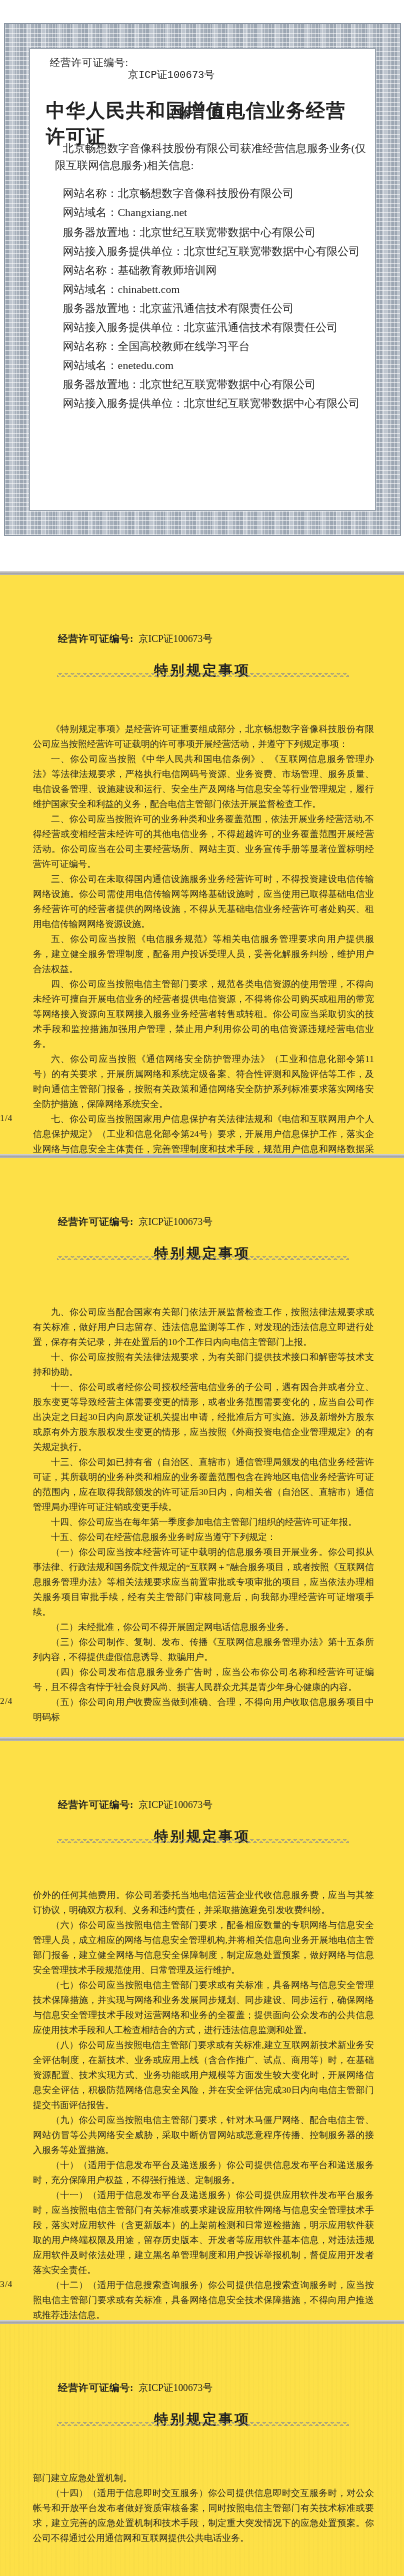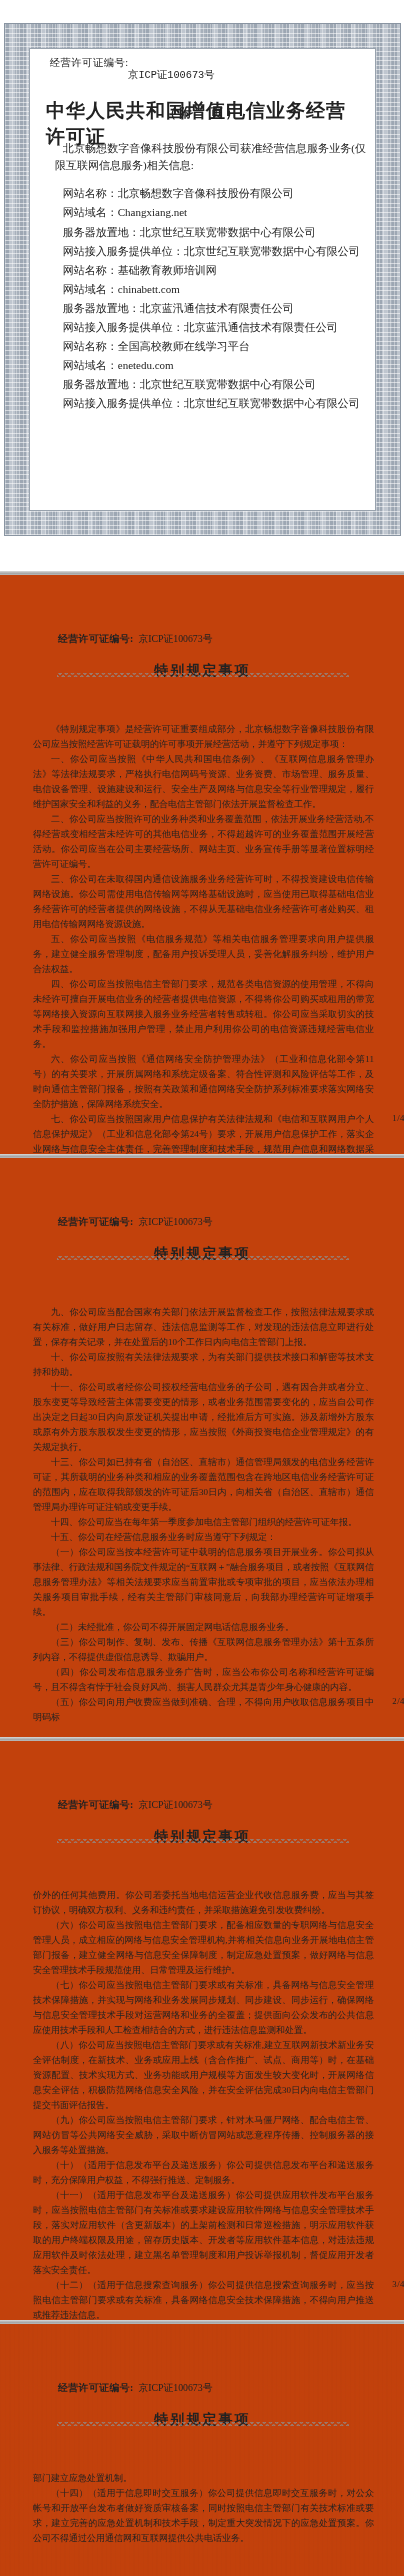--- a/index.html
+++ b/index.html
@@ -20,37 +20,37 @@
   .cert-title{position:absolute;top:33px;left:0;right:0;text-align:left;font-size:19px;font-weight:bold;letter-spacing:1px;margin:16px;}
   .cert-subtitle{position:absolute;top:56px;left:0;right:0;text-align:center;font-size:12.4px;font-weight:bold;letter-spacing:3.1px;}
   .cert-body{position:absolute;top:91px;left:25px;width:311px;font-size:11px;}
   .cert-intro{line-height:17px;text-indent:7.7px;margin:0 0 12.4px 0;text-align:justify;}
   .cert-line{line-height:15.5px;margin:0 0 3.6px 0;text-indent:7.7px;text-align:justify;}
 
   
   .page-sep{height:4.1px;background:linear-gradient(#d9d9d9,#a6a6a6 60%,#b9b9b9);}
 
   
-  .spec-page{position:relative;height:579px;background:#c2410c;overflow:hidden;}
+  .spec-page{position:relative;height:579px;background:#fde047;overflow:hidden;}
   .spec-page.last{height:549px;}
   .spec-head{position:absolute;top:58px;left:58px;font-size:9.8px;white-space:nowrap;}
   .spec-head .lbl{font-weight:bold;letter-spacing:0.5px;}
   .spec-head .num{margin-left:4.6px;}
   .spec-title{position:absolute;top:75px;left:0;right:0;margin:12px;text-align:center;font-size:14px;font-weight:bold;letter-spacing:2.1px;}
   .wavy{position:absolute;top:98px;left:50%;transform:translateX(-50%);width:292px;height:4.1px;
     background:
       linear-gradient(135deg,#8f8f8f 25%,transparent 25%) -3.1px 0,
       linear-gradient(225deg,#8f8f8f 25%,transparent 25%) -3.1px 0,
       linear-gradient(315deg,#8f8f8f 25%,transparent 25%) 0 0,
       linear-gradient(45deg,#8f8f8f 25%,transparent 25%) 0 0;
     background-size:6.2px 4.1px;background-repeat:repeat-x;opacity:.75;}
   .spec-body{position:absolute;top:119px;left:33px;right:31px;font-size:9px;line-height:15px;text-align:justify;margin-top:28px;}
   .spec-body p{margin:0;text-indent:2em;}
   .spec-body p.cont{text-indent:0;}
-  .page-no{position:absolute;bottom:31px;left:0;right:0;text-align:right;font-size:8.8px;letter-spacing:0.5px;}
+  .page-no{position:absolute;bottom:31px;left:0;right:0;text-align:left;font-size:8.8px;letter-spacing:0.5px;}
   
   .spec-page.last{background-image:repeating-linear-gradient(90deg,rgba(0,0,0,.012) 0 1.5px,rgba(0,0,0,0) 1.5px 4.6px);}
 </style>
 </head>
 <body>
 
 <div class="doc">
 
   <section class="cert-page">
     <div class="cert-frame">

